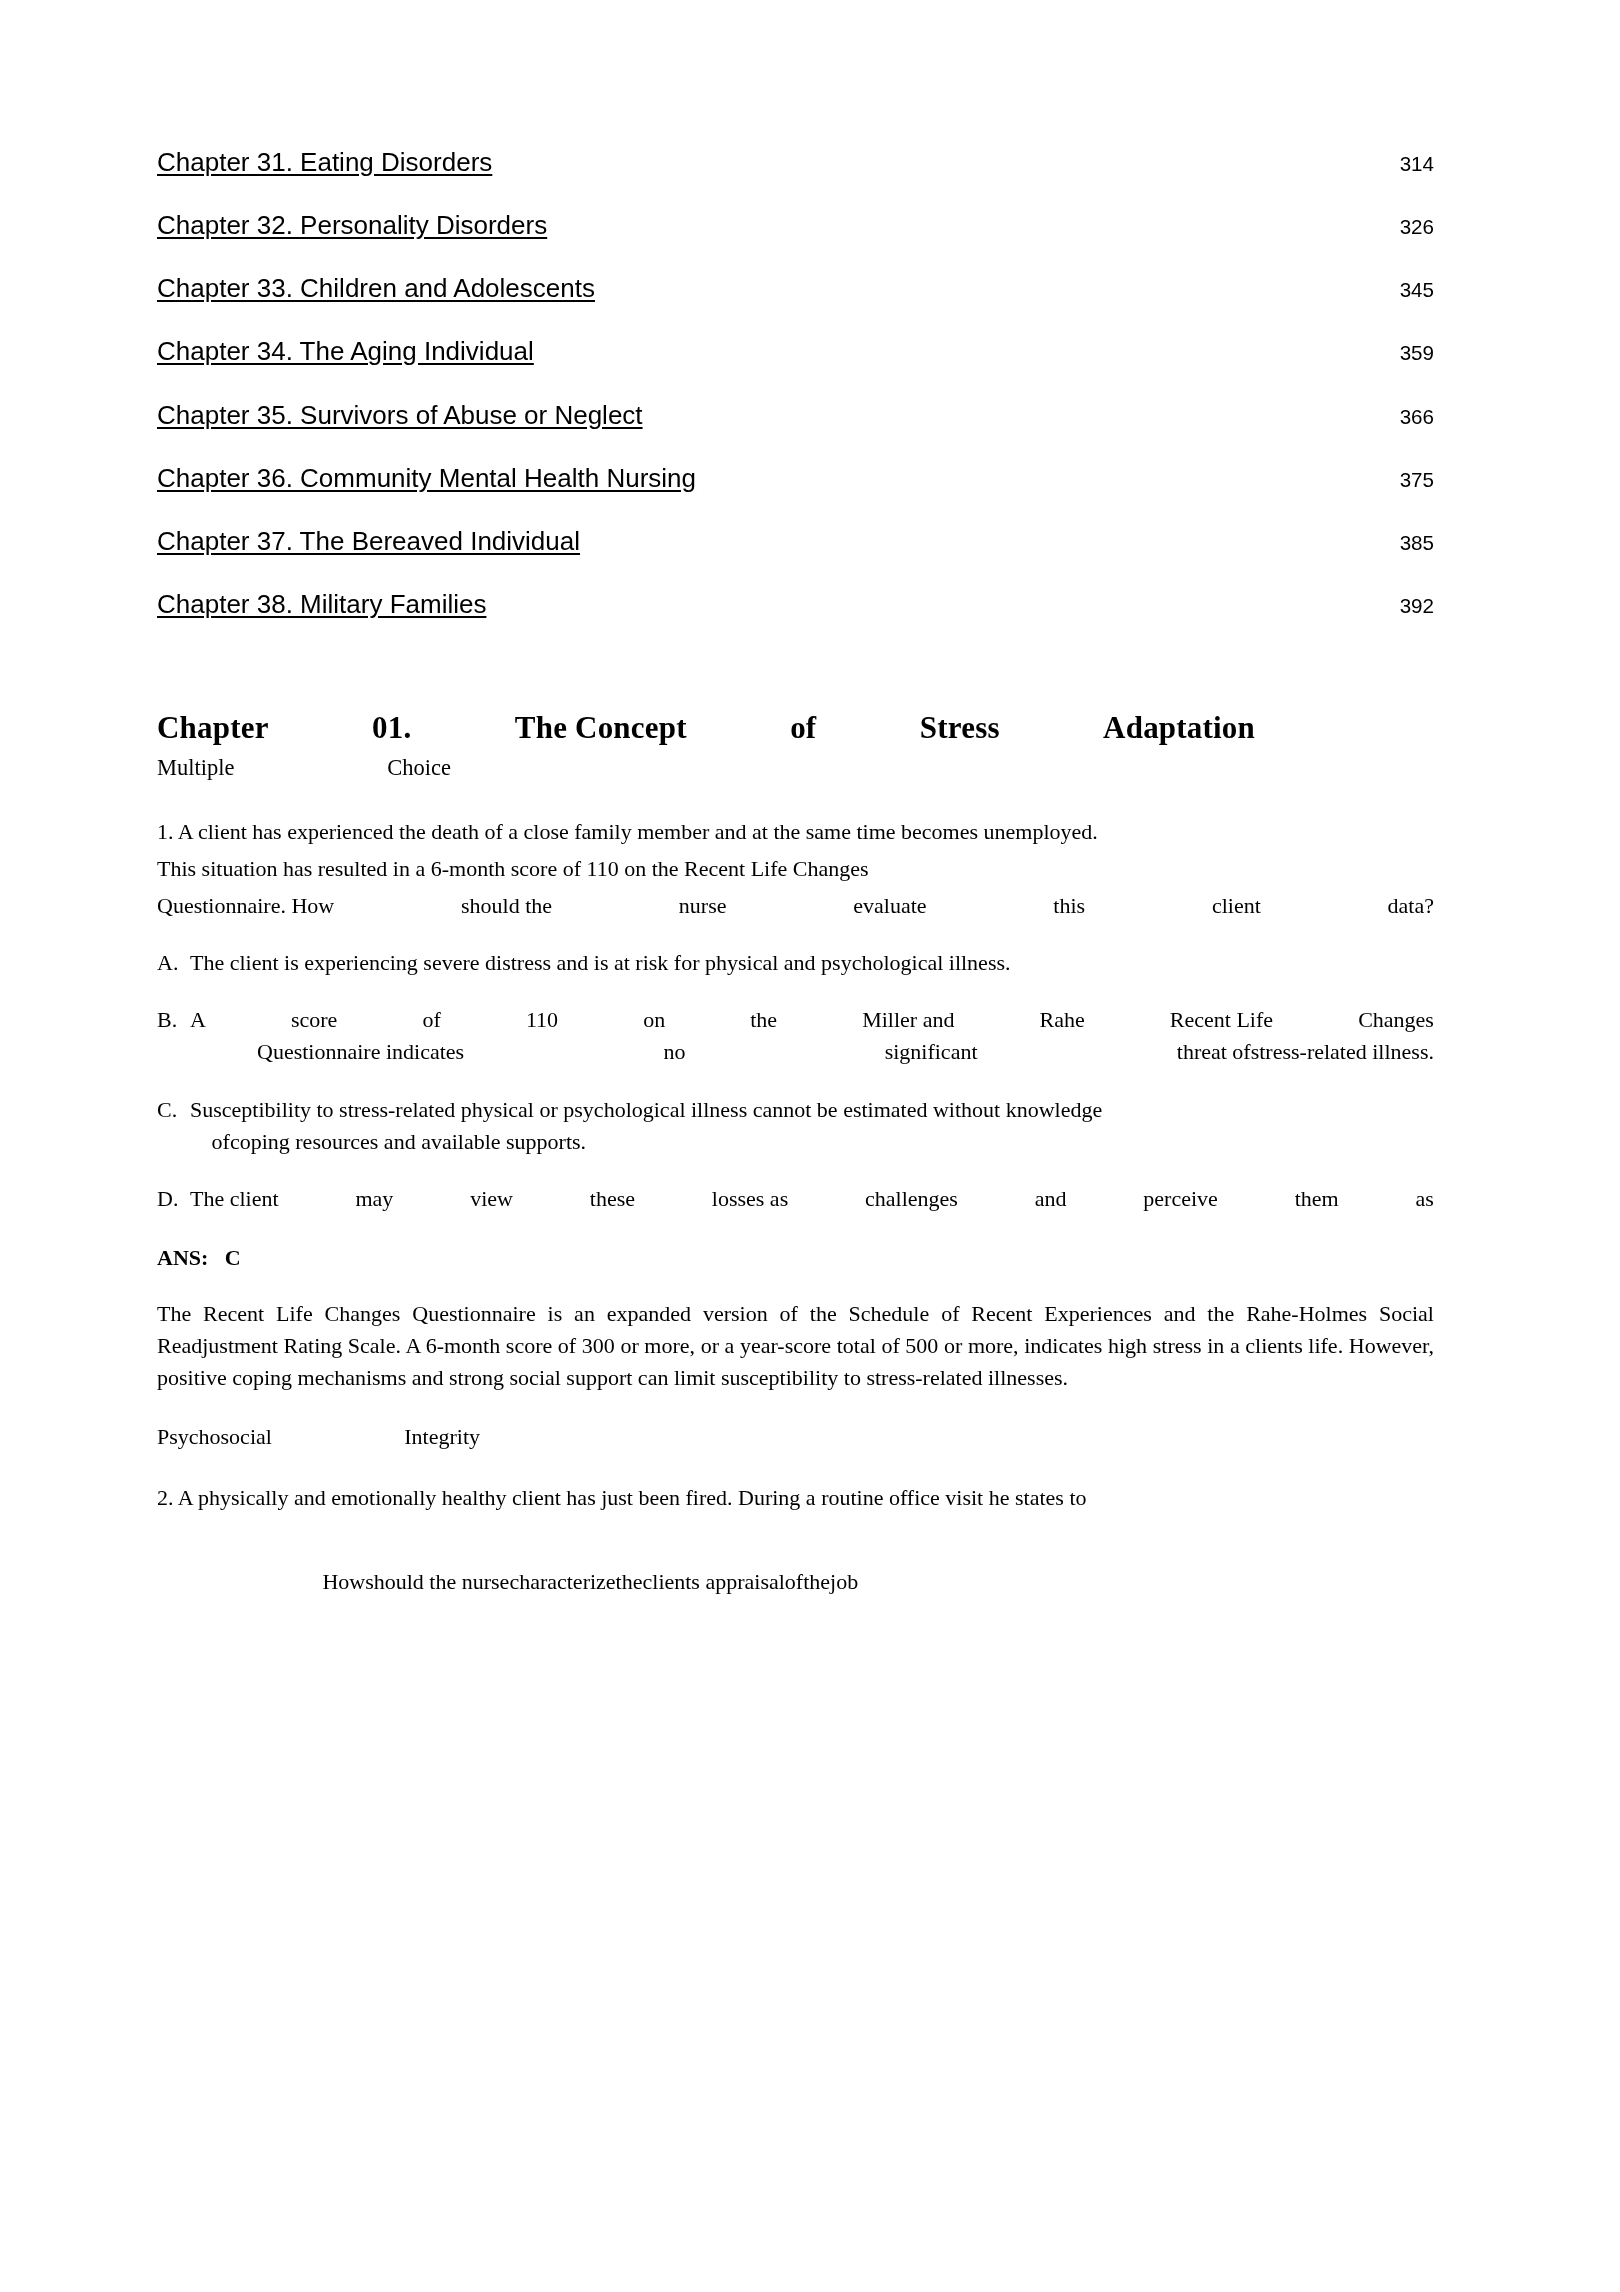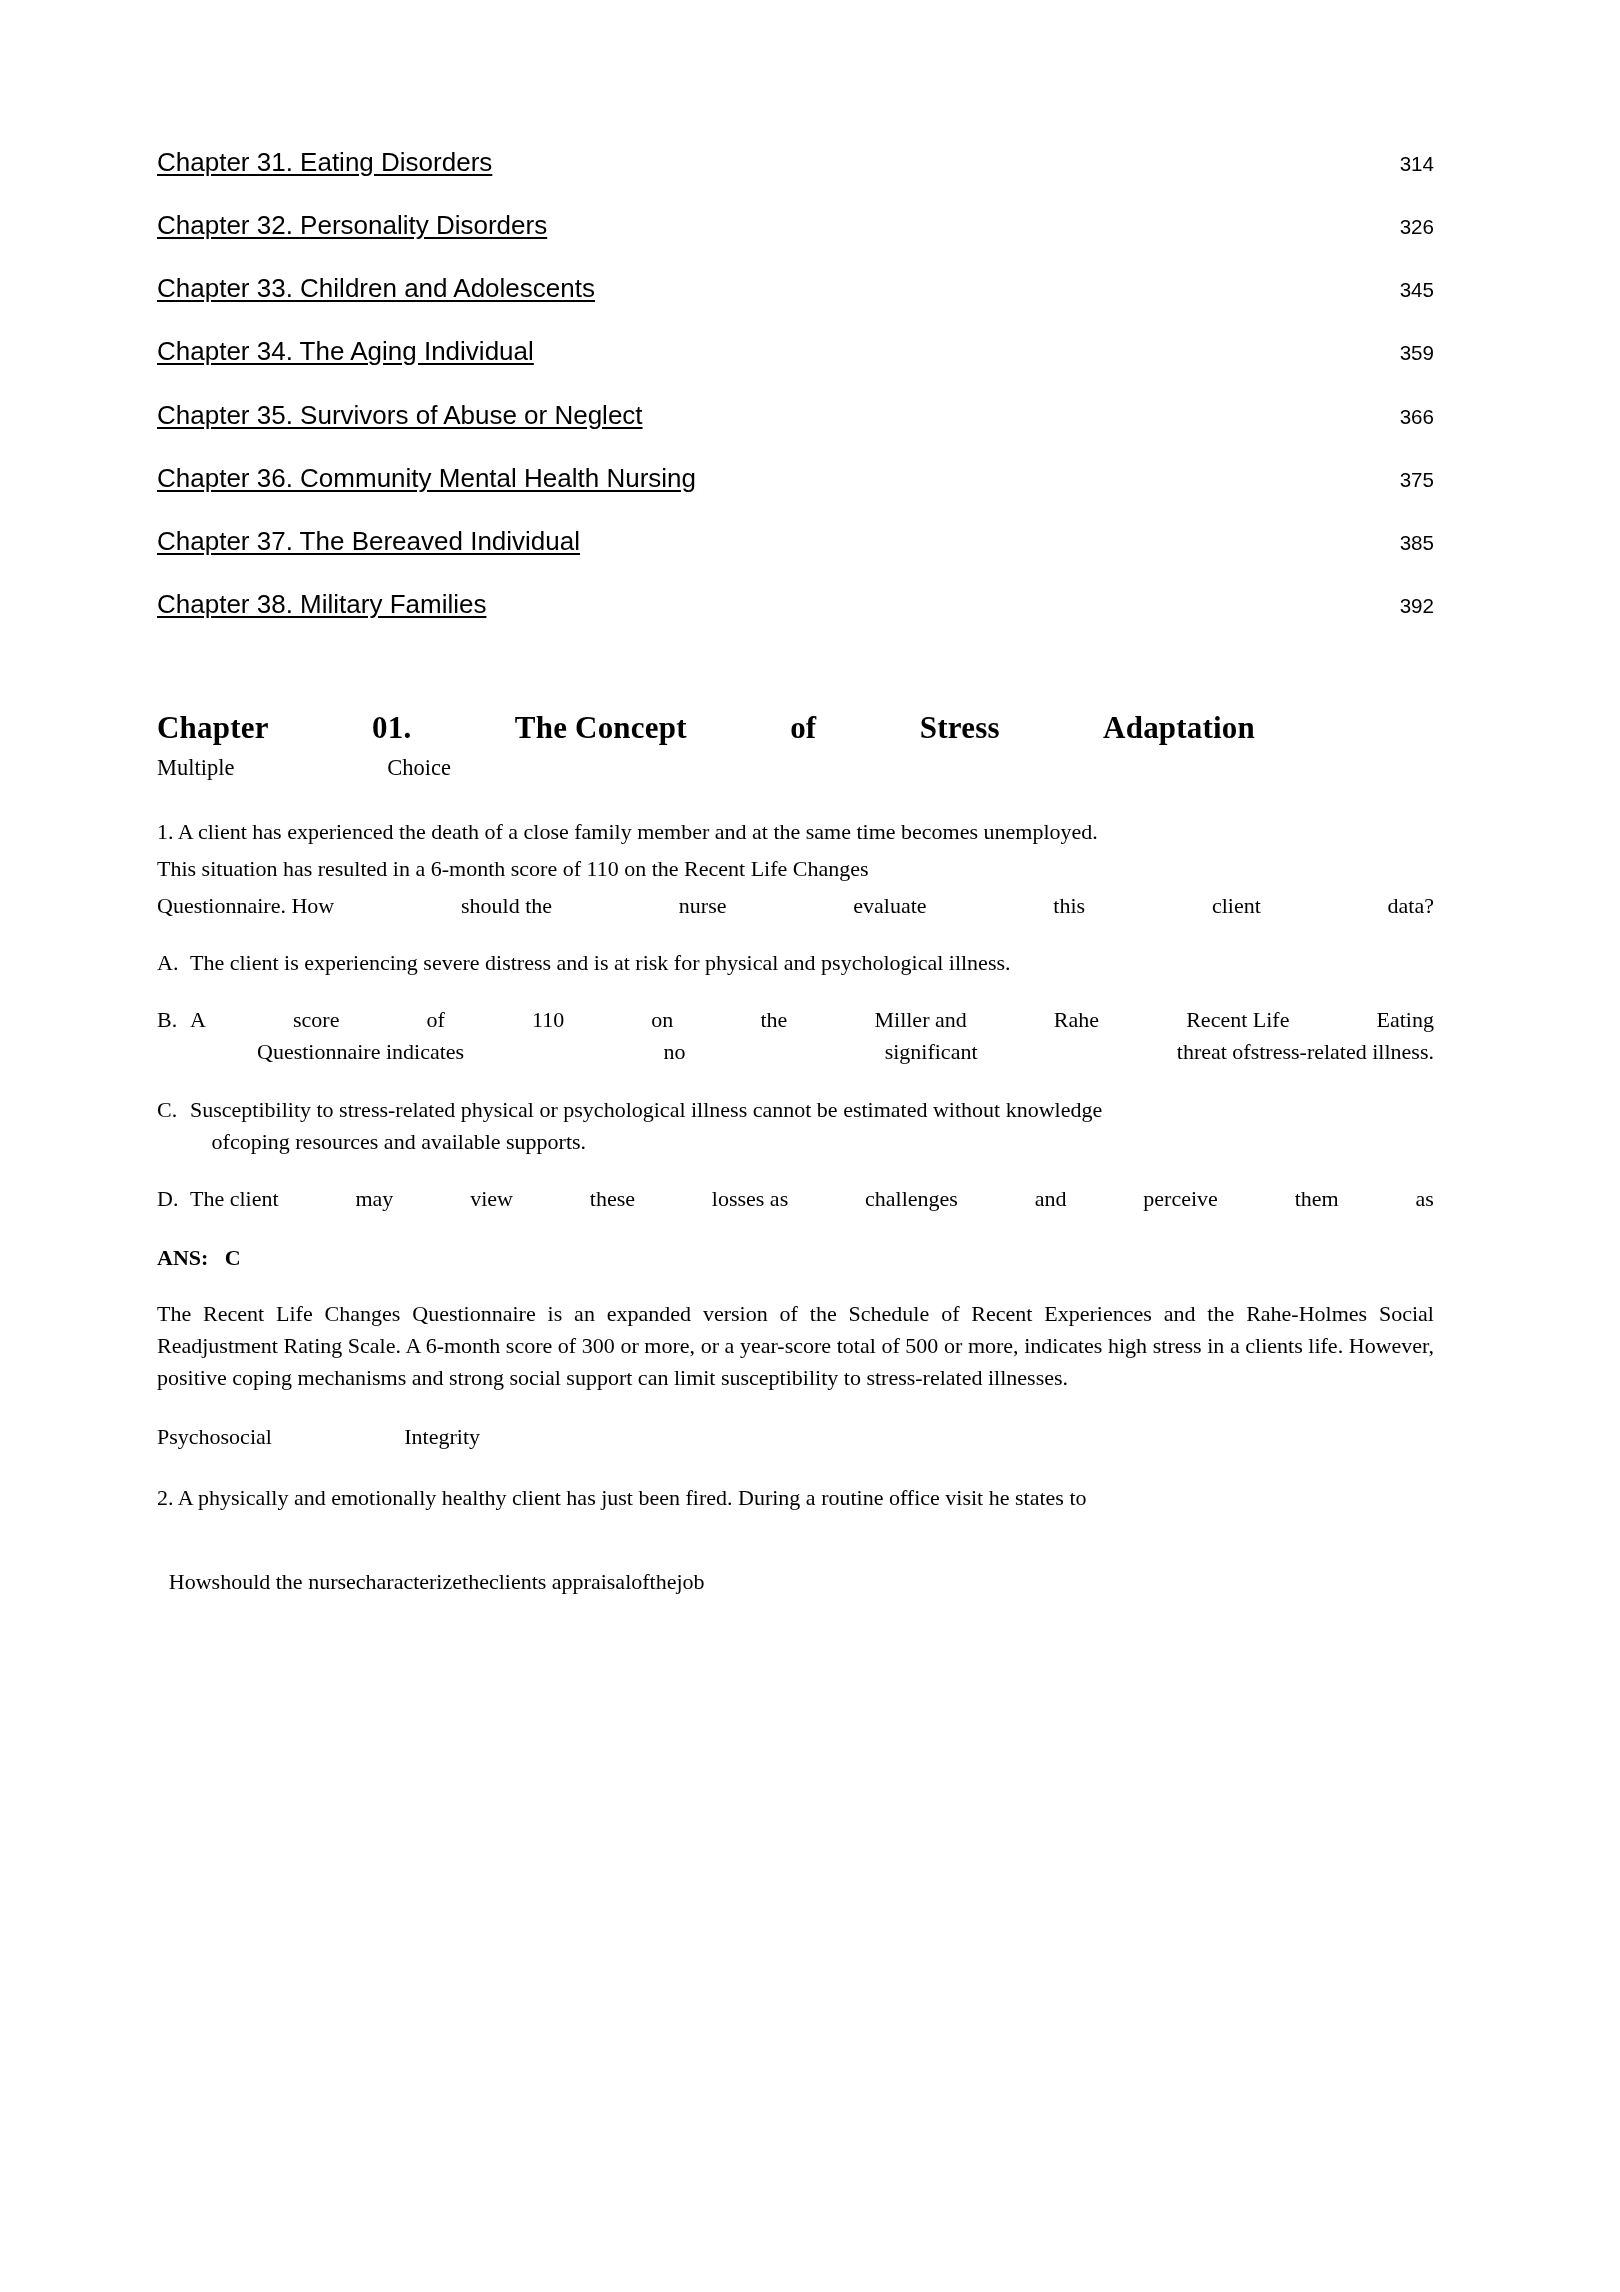--- a/index.html
+++ b/index.html
@@ -134,21 +134,21 @@
   .key .second-line { display: flex; width: 323px; justify-content: space-between; }
   .key .second-line span { white-space: pre; }
 
   .q2 { margin-top: 29px; }
   .q2 .para { margin-bottom: 2px; }
 
   .q2-tail {
     margin-top: 55px;
     margin-left: 11.8px;
     display: flex;
-    justify-content: flex-start;
+    justify-content: center;
     width: 843px;
     font-size: 22px;
   }
   .q2-tail span { white-space: pre; }
 </style>
 </head>
 <body>
 
 <div class="page">
 
@@ -237,21 +237,21 @@
         <div class="row-spread">
           <span>A</span>
           <span>score</span>
           <span>of</span>
           <span>110</span>
           <span>on</span>
           <span>the</span>
           <span>Miller and</span>
           <span>Rahe</span>
           <span>Recent Life</span>
-          <span>Eating</span>
+          <span>Changes</span>
         </div>
         <div class="row-spread" style="margin-left:67px;width:calc(100% - 67px);">
           <span>Questionnaire indicates</span>
           <span>no</span>
           <span>significant</span>
           <span>threat ofstress-related illness.</span>
         </div>
       </div>
     </div>
 

